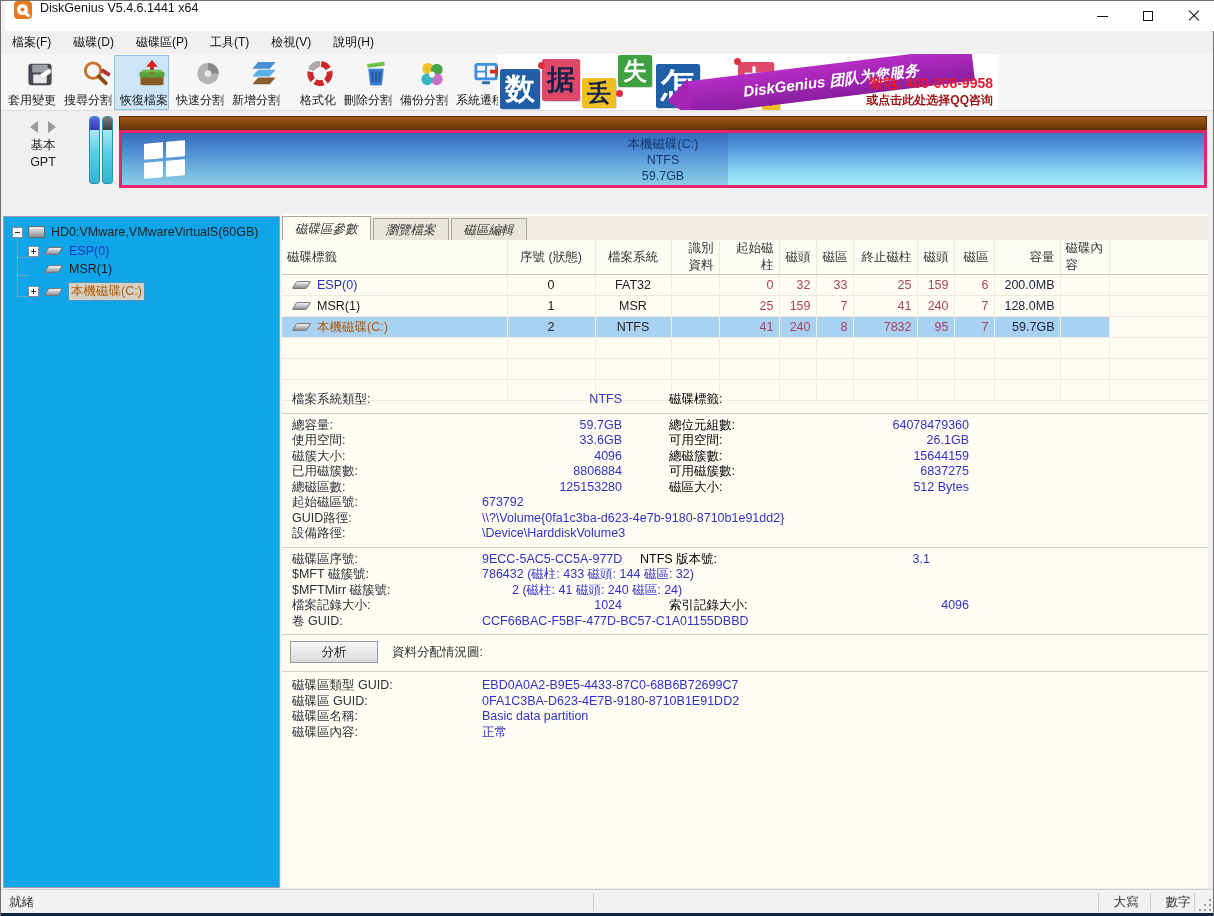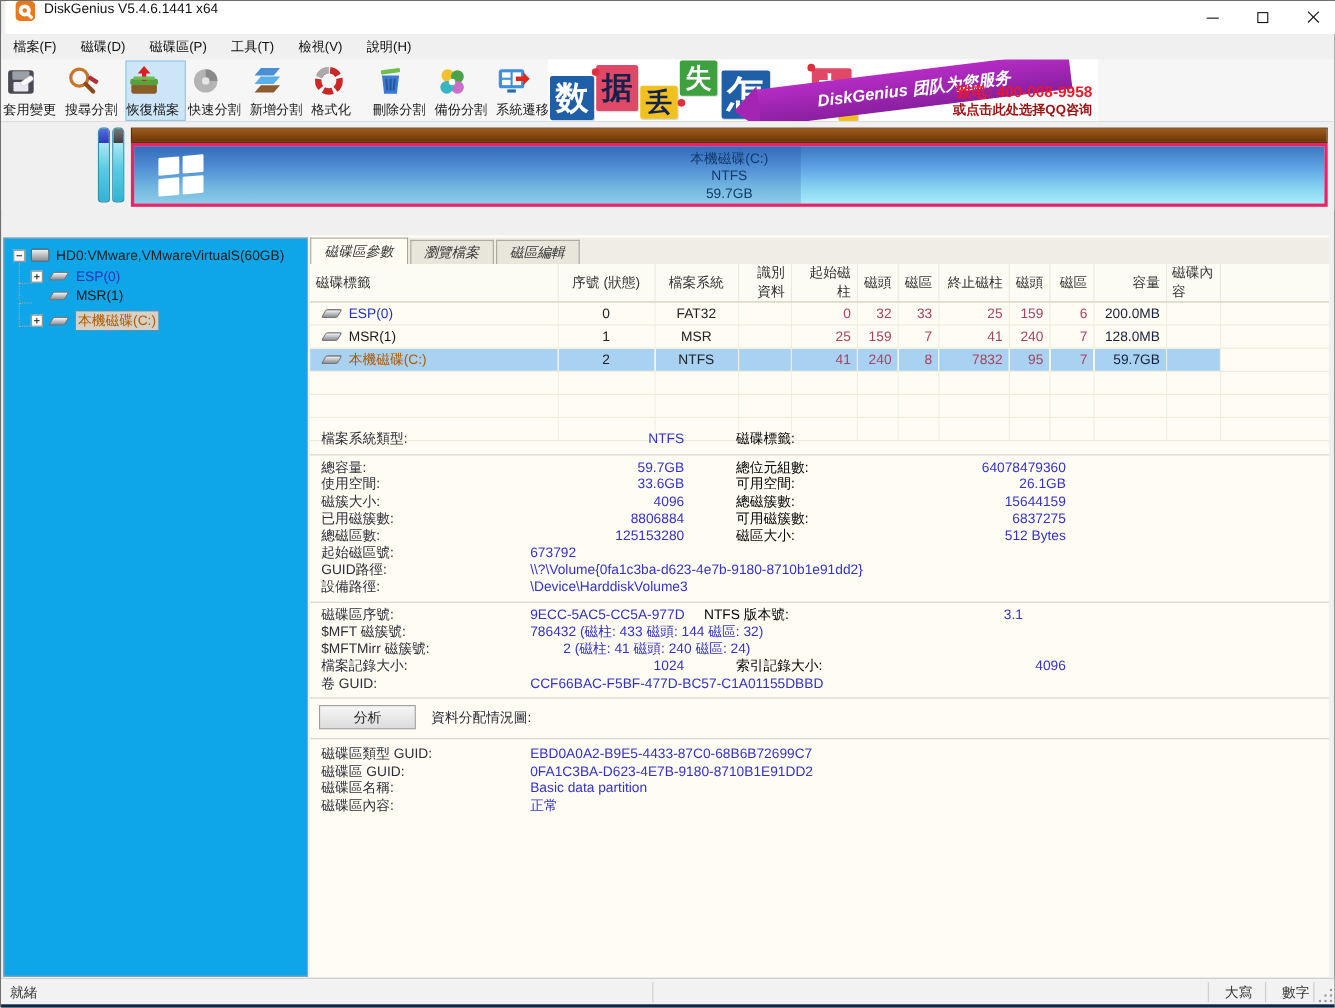--- a/index.html
+++ b/index.html
@@ -19,21 +19,21 @@
   .glyph-close::before,.glyph-close::after { content:""; position:absolute; left:-1px; top:5px; width:14px; height:1px; background:#111; }
   .glyph-close::before { transform:rotate(45deg); }
   .glyph-close::after { transform:rotate(-45deg); }
 
   
   .menubar { position:absolute; left:0; top:30px; width:100%; height:23px; background:#f0f0f0; display:flex; align-items:flex-end; }
   .menuitem { padding:0 11px; height:23px; line-height:23px; color:#111; cursor:default; }
 
   
   .toolbar { position:absolute; left:0; top:53px; width:100%; height:57px; background:#f6f6f6; border-bottom:1px solid #dcdcdc; display:flex; }
-  .tbtn { width:55px; height:55px; margin:1px 0 0 1px; display:flex; flex-direction:column; align-items:flex-start; justify-content:flex-start; padding-top:3px; border:1px solid transparent; }
+  .tbtn { width:55px; height:55px; margin:1px 0 0 1px; display:flex; flex-direction:column; align-items:flex-end; justify-content:flex-start; padding-top:3px; border:1px solid transparent; }
   .tbtn svg { width:32px; height:32px; }
   .tbtn .tlabel { font-size:12px; color:#1a1a1a; margin-top:2px; white-space:nowrap; }
   .tbtn.active { background:#cde6f7; border:1px solid #90c3e8; }
 
   
   .ad { position:absolute; left:497px; top:53px; width:500px; height:56px; background:#fff; overflow:hidden; }
   .tile { position:absolute; display:flex; align-items:center; justify-content:center; font-weight:bold; border-radius:2px; box-shadow:1px 1px 0 rgba(0,0,0,0.15); }
   .tile.t1 { left:2px;  top:15px; width:40px; height:40px; background:#1e5fa8; color:#fff; font-size:30px; }
   .tile.t2 { left:44px; top:5px;  width:38px; height:42px; background:#e04868; color:#12224a; font-size:28px; }
   .tile.t3 { left:84px; top:24px; width:34px; height:30px; background:#f0c020; color:#12224a; font-size:24px; }
@@ -260,20 +260,28 @@
     <div class="dot" style="left:118px; top:36px;"></div>
     <div class="dot" style="left:236px; top:4px;"></div>
     <div class="arrow">
       <span class="slogan">DiskGenius 团队为您服务</span>
     </div>
     <div class="phone">致电:  400-008-9958</div>
     <div class="qq">或点击此处选择QQ咨询</div>
   </div>
 
   <div class="diskmap">
+    <div class="mapnav">
+      <div class="navarrows">
+        <div class="arr left"></div>
+        <div class="arr right"></div>
+      </div>
+      <div class="navline">基本</div>
+      <div class="navline">GPT</div>
+    </div>
     <div class="pill p1">
         <div class="cap"></div>
       </div>
     <div class="pill p2">
         <div class="cap"></div>
       </div>
     <div class="diskband"></div>
     <div class="partbar">
       <div class="used"></div>
       <div class="winlogo">

